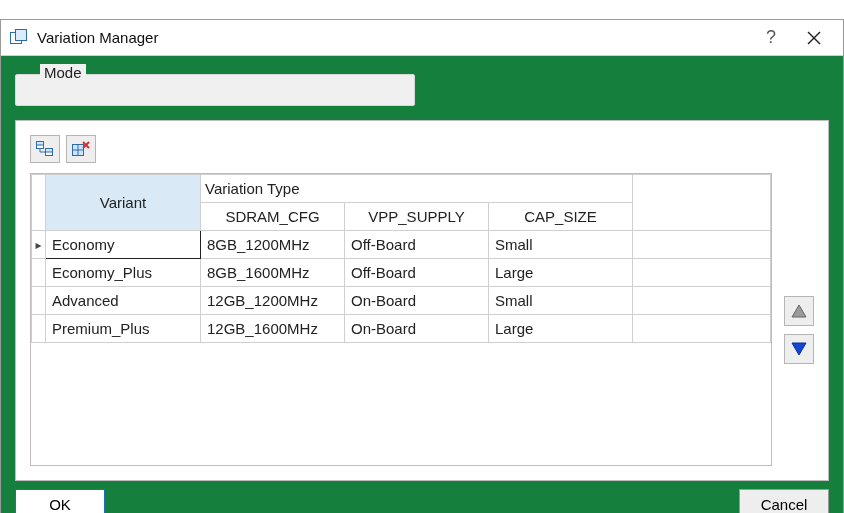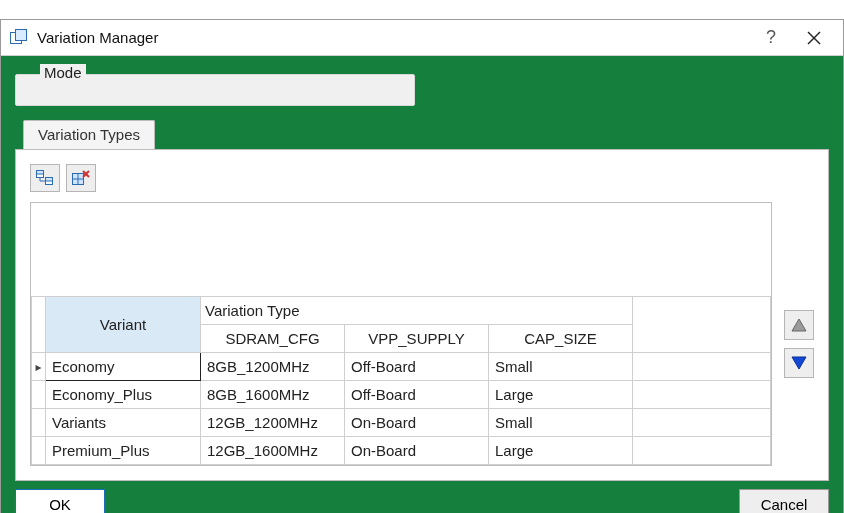--- a/index.html
+++ b/index.html
@@ -127,21 +127,20 @@
     border:1px solid #b5b5b5; background:#eee;
     display:flex;align-items:center;justify-content:center; cursor:pointer;
   }
   .grid-area {
     display:flex; gap:12px; flex:1;
   }
   .grid-outer {
     border:1px solid #bdbdbd; background:#fff; flex:1;
     display:flex; flex-direction:column;
     overflow:hidden;
-    justify-content:flex-end;
   }
   .vbuttons { display:flex; flex-direction:column; gap:8px; justify-content:center; padding-top:20px;}
   .vbtn {
     width:30px; height:30px;
     border:1px solid #b5b5b5; background:#eee;
     display:flex;align-items:center;justify-content:center; cursor:pointer;
   }
   table.grid {
     border-collapse: collapse; width:100%; table-layout:fixed;
   }
@@ -206,21 +205,20 @@
     </div>
   </div>
 
   <div class="body">
     <div class="group">
       <div class="group-title">Mode</div>
     </div>
 
     <div class="tabs-wrap">
       <div class="tabstrip" id="tabstrip">
-          <div class="tab">Variation Types</div>
         </div>
       <div class="tabpanel">
         <div class="panel-row1">
           <div class="tool-buttons">
             <div class="tool-btn">
               <svg width="18" height="16" viewBox="0 0 18 16">
                 <rect x="0.5" y="0.5" width="7" height="7" fill="#cfe4ff" stroke="#2b6cb0"></rect>
                 <rect x="0.5" y="4" width="7" height="3.5" fill="#fff" stroke="#2b6cb0"></rect>
                 <rect x="9.5" y="7.5" width="7" height="7" fill="#cfe4ff" stroke="#2b6cb0"></rect>
                 <rect x="9.5" y="11" width="7" height="3.5" fill="#fff" stroke="#2b6cb0"></rect>
@@ -275,21 +273,21 @@
                   <tr>
                     <td class="marker"></td>
                     <td>Economy_Plus</td>
                     <td>8GB_1600MHz</td>
                     <td>Off-Board</td>
                     <td>Large</td>
                     <td></td>
                   </tr>
                   <tr>
                     <td class="marker"></td>
-                    <td>Variants</td>
+                    <td>Advanced</td>
                     <td>12GB_1200MHz</td>
                     <td>On-Board</td>
                     <td>Small</td>
                     <td></td>
                   </tr>
                   <tr>
                     <td class="marker"></td>
                     <td>Premium_Plus</td>
                     <td>12GB_1600MHz</td>
                     <td>On-Board</td>

